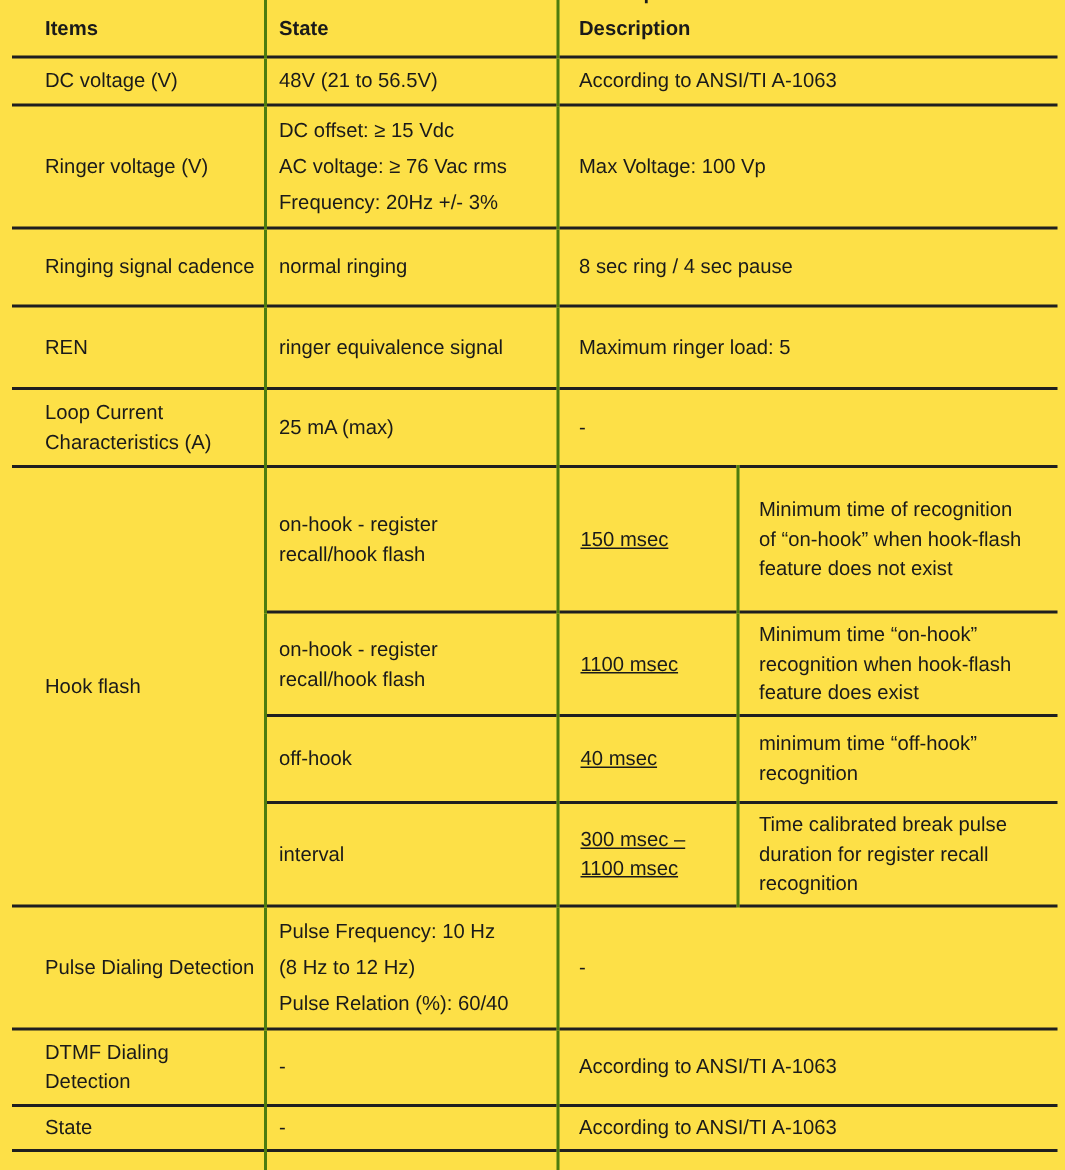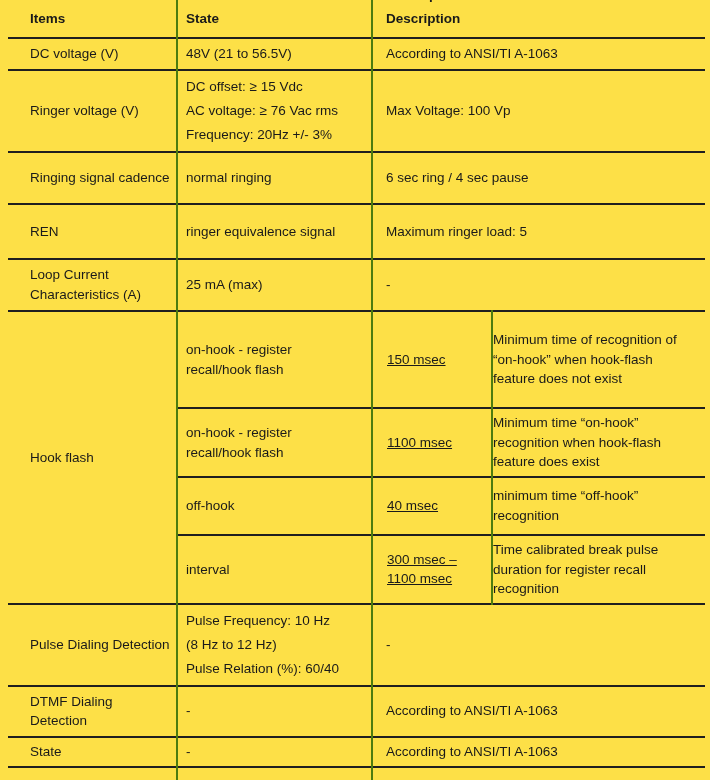--- a/index.html
+++ b/index.html
@@ -33,21 +33,21 @@
     font-weight:normal;
     padding:4px 0;
     line-height:1.45;
     word-wrap:break-word;
   }
   th{font-weight:bold;}
   .c-items{padding-left:22px;padding-right:4px;}
   .c-state{padding-left:8px;padding-right:14px;}
   .c-value{padding-left:14px;padding-right:6px;text-decoration:underline;}
   .c-desc{padding-left:13px;padding-right:20px;}
-  .c-subdesc{padding-right:22px;}
+  .c-subdesc{padding-left:13px;padding-right:22px;}
   .vline{border-left:2px solid #4d7c0f;}
   .spread div{line-height:24px;}
   
   .h-header td,.h-header th{height:29px;}
   .h-dc td{height:22px;}
   .h-ringer td{height:72px;}
   .h-ringing td{height:42px;}
   .h-ren td{height:45px;}
   .h-loop td{height:42px;}
   .h-hfa td{height:87px;}
@@ -97,21 +97,21 @@
           <div>AC voltage: ≥ 76 Vac rms</div>
           <div>Frequency: 20Hz +/- 3%</div>
         </div>
       </td>
       <td class="c-desc vline" colspan="2">Max Voltage: 100 Vp</td>
     </tr>
 
     <tr class="h-ringing">
       <td class="c-items">Ringing signal cadence</td>
       <td class="c-state vline">normal ringing</td>
-      <td class="c-desc vline" colspan="2">6 sec ring / 4 sec pause</td>
+      <td class="c-desc vline" colspan="2">8 sec ring / 4 sec pause</td>
     </tr>
 
     <tr class="h-ren">
       <td class="c-items">REN</td>
       <td class="c-state vline">ringer equivalence signal</td>
       <td class="c-desc vline" colspan="2">Maximum ringer load: 5</td>
     </tr>
 
     <tr class="h-loop">
       <td class="c-items">Loop Current Characteristics (A)</td>

